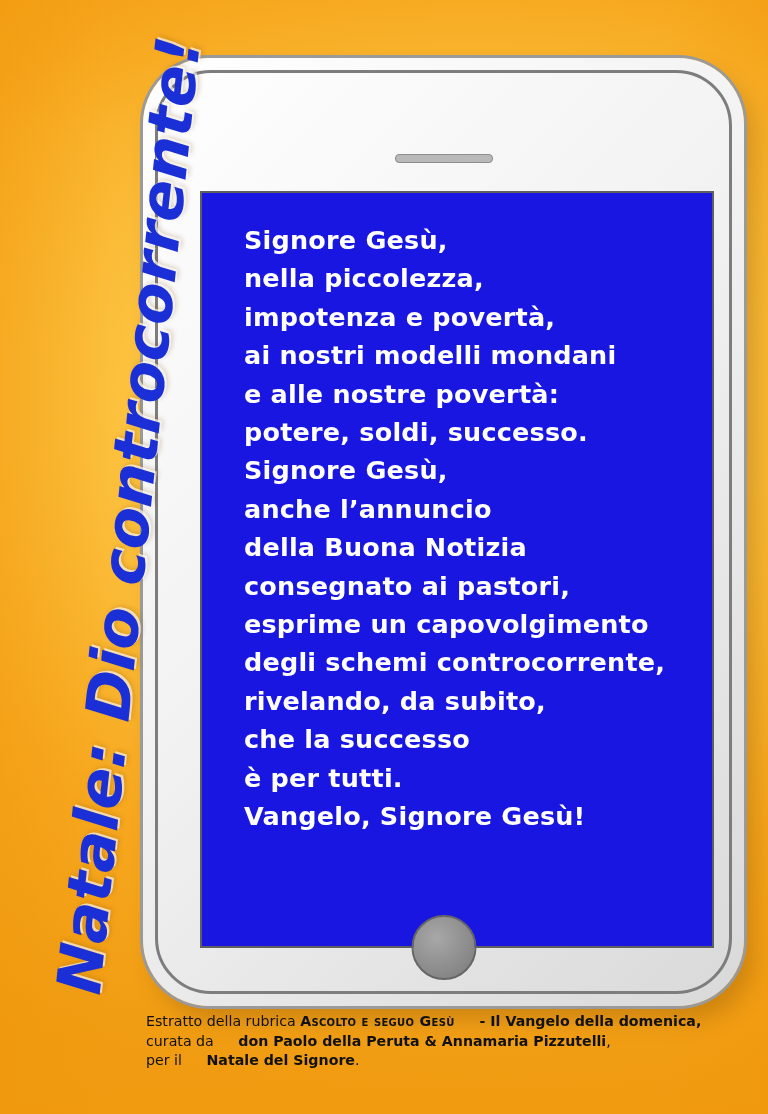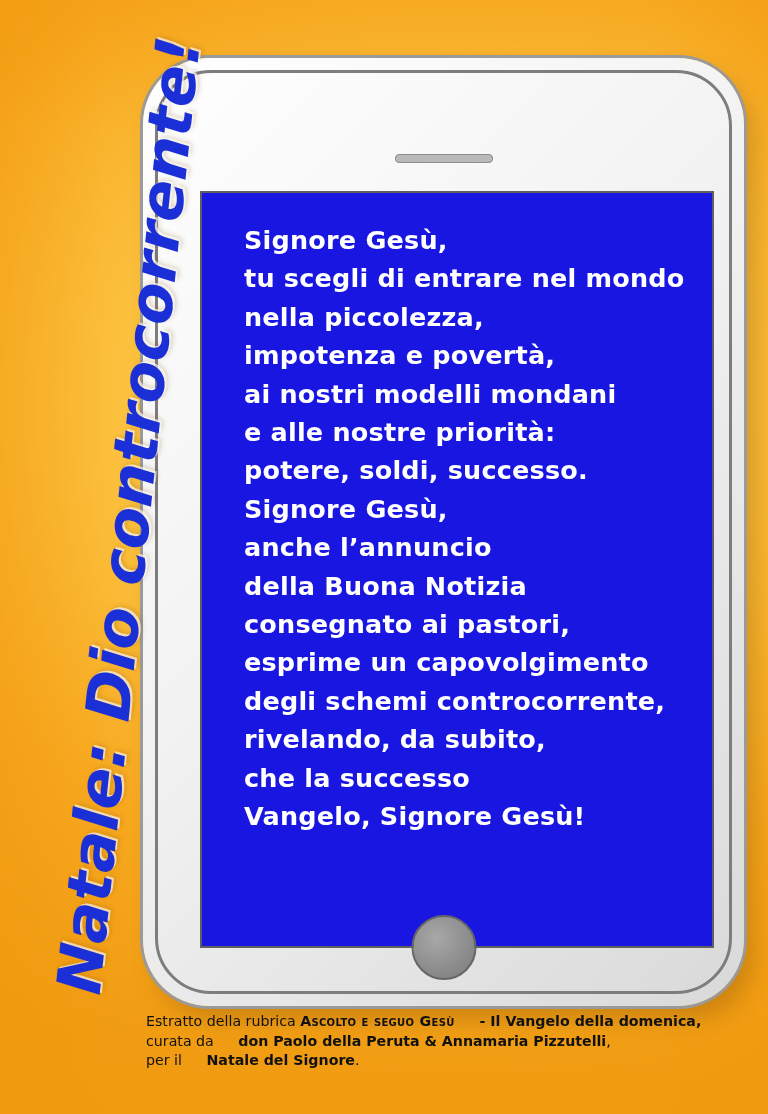--- a/index.html
+++ b/index.html
@@ -167,34 +167,34 @@
     <div class="title">Natale: Dio controcorrente!</div>
   </div>
 
   <div class="phone">
     <div class="phone-inner-edge"></div>
     <div class="speaker"></div>
 
     <div class="screen">
       <div class="prayer">
         <div class="prayer-line">Signore Gesù,</div>
-        <div class="prayer-line">tu scegli di entrare nel mondo</div>
         <div class="prayer-line">nella piccolezza,</div>
         <div class="prayer-line">impotenza e povertà,</div>
         <div class="prayer-line">ai nostri modelli mondani</div>
-        <div class="prayer-line">e alle nostre priorità:</div>
+        <div class="prayer-line">e alle nostre povertà:</div>
         <div class="prayer-line">potere, soldi, successo.</div>
         <div class="prayer-line">Signore Gesù,</div>
         <div class="prayer-line">anche l’annuncio</div>
         <div class="prayer-line">della Buona Notizia</div>
         <div class="prayer-line">consegnato ai pastori,</div>
         <div class="prayer-line">esprime un capovolgimento</div>
         <div class="prayer-line">degli schemi controcorrente,</div>
         <div class="prayer-line">rivelando, da subito,</div>
         <div class="prayer-line">che la successo</div>
+        <div class="prayer-line">è per tutti.</div>
         <div class="prayer-line">Vangelo, Signore Gesù!</div>
       </div>
     </div>
 
     <div class="home-button"></div>
   </div>
 
   <div class="credit">
     <div class="credit-line"><span>Estratto della rubrica </span><span class="sc">Ascolto e seguo Gesù</span><span class="b"> - Il Vangelo della domenica,</span></div>
     <div class="credit-line"><span>curata da </span><span class="b">don Paolo della Peruta &amp; Annamaria Pizzutelli</span><span>,</span></div>

